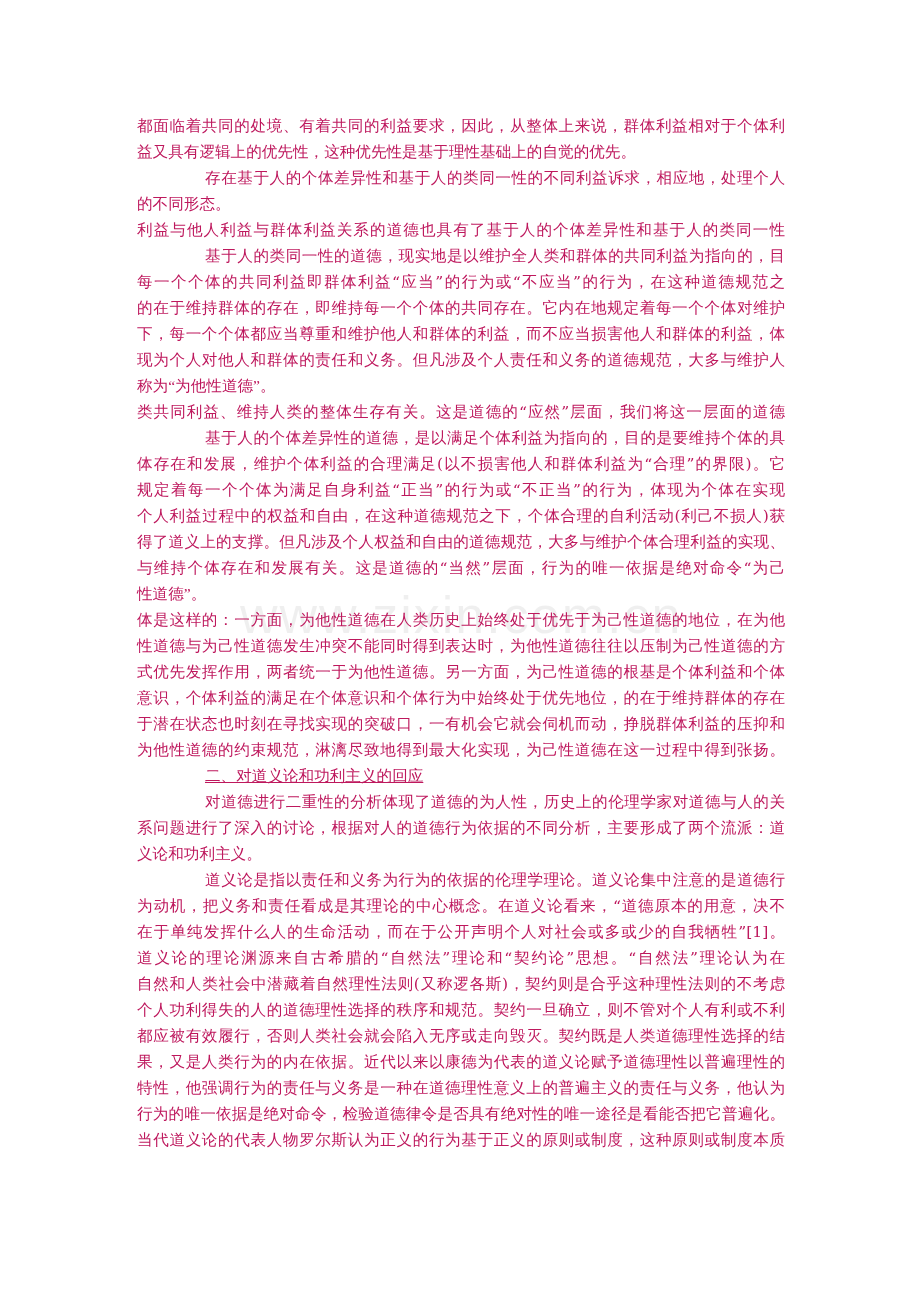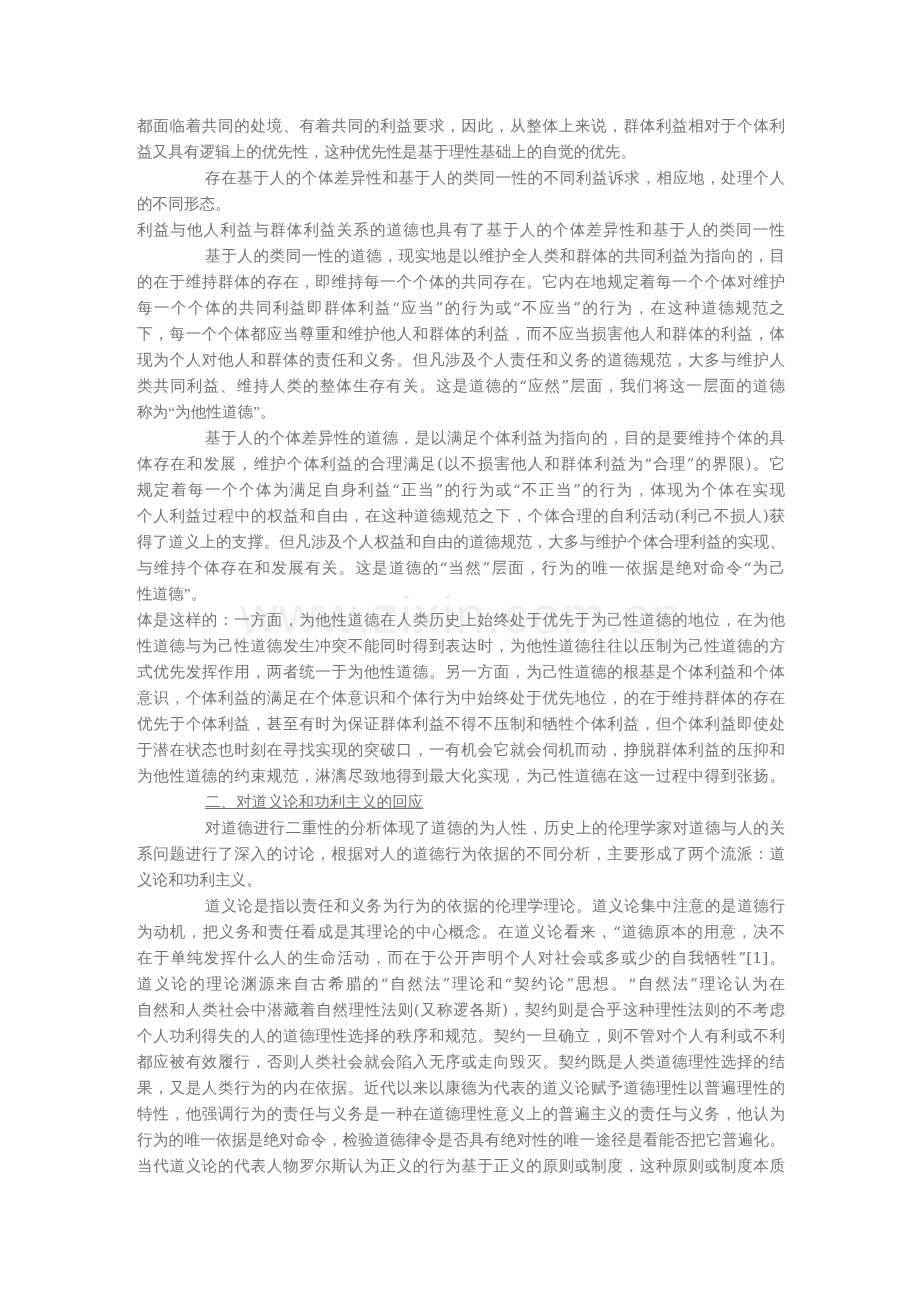--- a/index.html
+++ b/index.html
@@ -3,21 +3,21 @@
 <meta charset="utf-8">
 <style>
   html, body { margin: 0; padding: 0; background: #ffffff; }
   body { width: 920px; height: 1302px; position: relative; overflow: hidden; }
   .page { position: absolute; left: 137px; top: 113px; width: 648px; }
   .line {
     font-family: "DejaVu Serif", "Liberation Serif", serif;
     font-size: 15.6px;
     line-height: 26px;
     height: 26px;
-    color: #737373;
+    color: #be185d;
     white-space: nowrap;
     text-align: justify;
     text-align-last: justify;
     letter-spacing: 0;
   }
   .line.last { text-align-last: left; font-family: Liberation Serif, serif; }
   .line.indent { padding-left: 68px; }
   .line.heading { padding-left: 68px; text-align-last: left; text-decoration: underline; }
   .watermark {
     position: absolute; left: 240px; top: 585px;
@@ -31,38 +31,37 @@
 
 <div class="watermark">www.zixin.com.cn</div>
 
 <div class="page" id="page">
     <div class="line">都面临着共同的处境、有着共同的利益要求，因此，从整体上来说，群体利益相对于个体利</div>
     <div class="line last">益又具有逻辑上的优先性，这种优先性是基于理性基础上的自觉的优先。</div>
     <div class="line indent">存在基于人的个体差异性和基于人的类同一性的不同利益诉求，相应地，处理个人</div>
     <div class="line last">的不同形态。</div>
     <div class="line">利益与他人利益与群体利益关系的道德也具有了基于人的个体差异性和基于人的类同一性</div>
     <div class="line indent">基于人的类同一性的道德，现实地是以维护全人类和群体的共同利益为指向的，目</div>
+    <div class="line">每一个个体的共同利益即群体利益“应当”的行为或“不应当”的行为，在这种道德规范之</div>
     <div class="line">的在于维持群体的存在，即维持每一个个体的共同存在。它内在地规定着每一个个体对维护</div>
-    <div class="line">每一个个体的共同利益即群体利益“应当”的行为或“不应当”的行为，在这种道德规范之</div>
     <div class="line">下，每一个个体都应当尊重和维护他人和群体的利益，而不应当损害他人和群体的利益，体</div>
     <div class="line">现为个人对他人和群体的责任和义务。但凡涉及个人责任和义务的道德规范，大多与维护人</div>
+    <div class="line last">称为“为他性道德”。</div>
     <div class="line">类共同利益、维持人类的整体生存有关。这是道德的“应然”层面，我们将这一层面的道德</div>
-    <div class="line last">称为“为他性道德”。</div>
     <div class="line indent">基于人的个体差异性的道德，是以满足个体利益为指向的，目的是要维持个体的具</div>
     <div class="line">体存在和发展，维护个体利益的合理满足(以不损害他人和群体利益为“合理”的界限)。它</div>
     <div class="line">规定着每一个个体为满足自身利益“正当”的行为或“不正当”的行为，体现为个体在实现</div>
     <div class="line">个人利益过程中的权益和自由，在这种道德规范之下，个体合理的自利活动(利己不损人)获</div>
     <div class="line">得了道义上的支撑。但凡涉及个人权益和自由的道德规范，大多与维护个体合理利益的实现、</div>
     <div class="line">与维持个体存在和发展有关。这是道德的“当然”层面，行为的唯一依据是绝对命令“为己</div>
     <div class="line last">性道德”。</div>
     <div class="line">体是这样的：一方面，为他性道德在人类历史上始终处于优先于为己性道德的地位，在为他</div>
     <div class="line">性道德与为己性道德发生冲突不能同时得到表达时，为他性道德往往以压制为己性道德的方</div>
     <div class="line">式优先发挥作用，两者统一于为他性道德。另一方面，为己性道德的根基是个体利益和个体</div>
     <div class="line">意识，个体利益的满足在个体意识和个体行为中始终处于优先地位，的在于维持群体的存在</div>
-    <div class="line">优先于个体利益，甚至有时为保证群体利益不得不压制和牺牲个体利益，但个体利益即使处</div>
     <div class="line">于潜在状态也时刻在寻找实现的突破口，一有机会它就会伺机而动，挣脱群体利益的压抑和</div>
     <div class="line">为他性道德的约束规范，淋漓尽致地得到最大化实现，为己性道德在这一过程中得到张扬。</div>
     <div class="line heading">二、对道义论和功利主义的回应</div>
     <div class="line indent">对道德进行二重性的分析体现了道德的为人性，历史上的伦理学家对道德与人的关</div>
     <div class="line">系问题进行了深入的讨论，根据对人的道德行为依据的不同分析，主要形成了两个流派：道</div>
     <div class="line last">义论和功利主义。</div>
     <div class="line indent">道义论是指以责任和义务为行为的依据的伦理学理论。道义论集中注意的是道德行</div>
     <div class="line">为动机，把义务和责任看成是其理论的中心概念。在道义论看来，“道德原本的用意，决不</div>
     <div class="line">在于单纯发挥什么人的生命活动，而在于公开声明个人对社会或多或少的自我牺牲”[1]。</div>
     <div class="line">道义论的理论渊源来自古希腊的“自然法”理论和“契约论”思想。“自然法”理论认为在</div>

